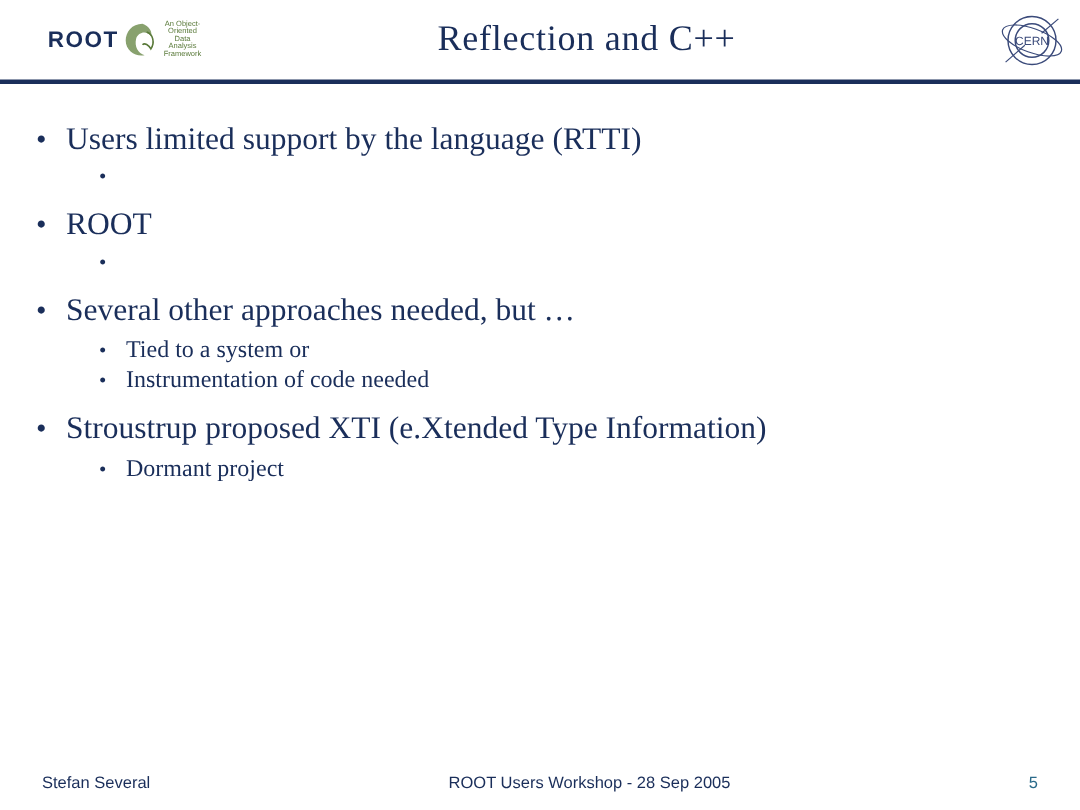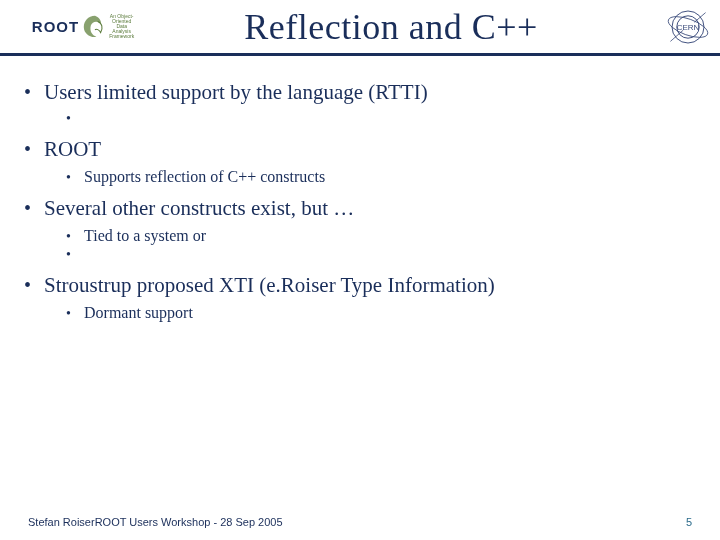--- a/index.html
+++ b/index.html
@@ -42,21 +42,21 @@
     line-height: 1;
   }
   .logo-root-swirl {
     width: 28px;
     height: 28px;
     margin-left: 2px;
   }
   .title {
     flex: 1;
     text-align: center;
-    font-size: 36px;
+    font-size: 24px;
     color: #1a2e5a;
     font-weight: normal;
     letter-spacing: 0.5px;
   }
   .logo-cern {
     width: 48px;
     height: 48px;
   }
   .content {
     padding: 24px 24px 0 24px;
@@ -99,21 +99,21 @@
     left: 0;
     width: 100%;
     display: flex;
     align-items: center;
     font-family: Verdana, Arial, sans-serif;
     font-size: 11px;
     color: #1a2e5a;
     padding: 0 28px;
   }
   .footer-left { flex: 0 0 auto; }
-  .footer-center { flex: 1; }
+  .footer-center { flex: 1; text-align: center; }
   .footer-right { flex: 0 0 auto; color: #2a6a8a; }
 </style>
 </head>
 <body>
 
 <div class="header">
   <div class="logo-root">
     <div style="display:flex;align-items:center;">
       <span class="logo-root-text">ROOT</span>
       <svg class="logo-root-swirl" viewBox="0 0 40 40">
@@ -148,51 +148,51 @@
       </ul>
     </li>
     <li>
       <div class="row">
           <span class="bullet">•</span>
           <span>ROOT</span>
         </div>
       <ul class="inner">
         <li>
             <span class="bullet">•</span>
-            <span>Supports reflection of C++ constructs</span>
           </li>
       </ul>
     </li>
     <li>
       <div class="row">
           <span class="bullet">•</span>
-          <span>Several other constructs exist, but …</span>
+          <span>Several other approaches needed, but …</span>
         </div>
       <ul class="inner">
         <li>
             <span class="bullet">•</span>
             <span>Tied to a system or</span>
           </li>
         <li>
             <span class="bullet">•</span>
+            <span>Instrumentation of code needed</span>
           </li>
       </ul>
     </li>
     <li>
       <div class="row">
           <span class="bullet">•</span>
-          <span>Stroustrup proposed XTI (e.Roiser Type Information)</span>
+          <span>Stroustrup proposed XTI (e.Xtended Type Information)</span>
         </div>
       <ul class="inner">
         <li>
             <span class="bullet">•</span>
-            <span>Dormant support</span>
+            <span>Dormant project</span>
           </li>
       </ul>
     </li>
   </ul>
 </div>
 
 <div class="footer">
-  <div class="footer-left">Stefan Roiser</div>
+  <div class="footer-left">Stefan Several</div>
   <div class="footer-center">ROOT Users Workshop  -  28 Sep 2005</div>
   <div class="footer-right">5</div>
 </div>
 
 </body></html>

